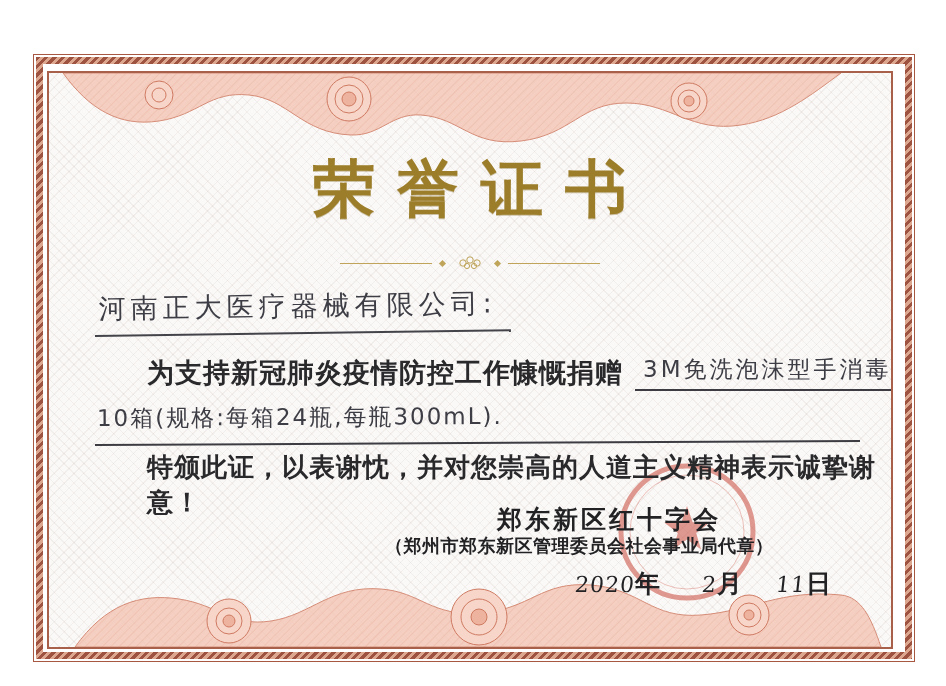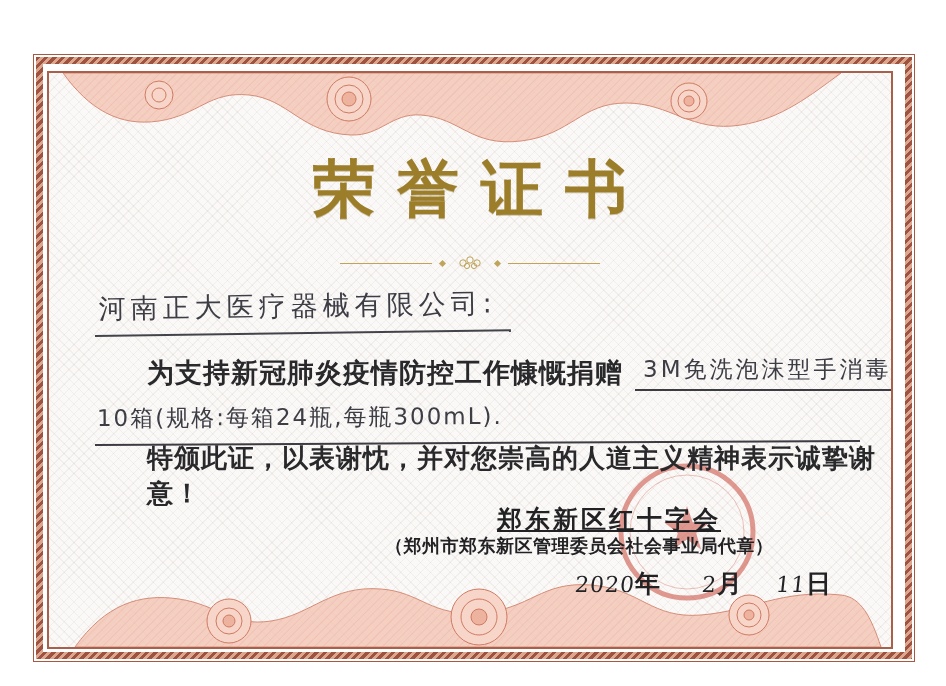--- a/index.html
+++ b/index.html
@@ -78,26 +78,26 @@
     padding:0 4px 4px 8px;white-space:nowrap;
   }
   .line2{
     left:46px;right:31px;top:330px;
     font-size:23px;letter-spacing:2px;
     border-bottom:2px solid #3c3c42;
     padding:0 4px 10px 2px;
     transform:rotate(-0.3deg);transform-origin:left bottom;
   }
   .closing{
-    left:98px;top:368px;
+    left:98px;top:377px;
     font-size:26px;font-weight:700;color:#29292c;letter-spacing:1px;
   }
   .issuer{
     left:448px;top:430px;
-    font-size:25px;font-weight:700;color:#222225;letter-spacing:3px;text-decoration:underline;
+    font-size:25px;font-weight:700;color:#222225;letter-spacing:3px;
   }
   .issuer-note{
     left:336px;top:461px;
     font-size:18px;font-weight:700;color:#222225;letter-spacing:0.5px;
   }
   .dateline{
     left:526px;top:494px;display:flex;align-items:baseline;
     font-size:25px;font-weight:700;color:#222225;
   }
   .dateline .hv{font-size:22px;font-weight:400;letter-spacing:1px;transform:skewX(-6deg);}

